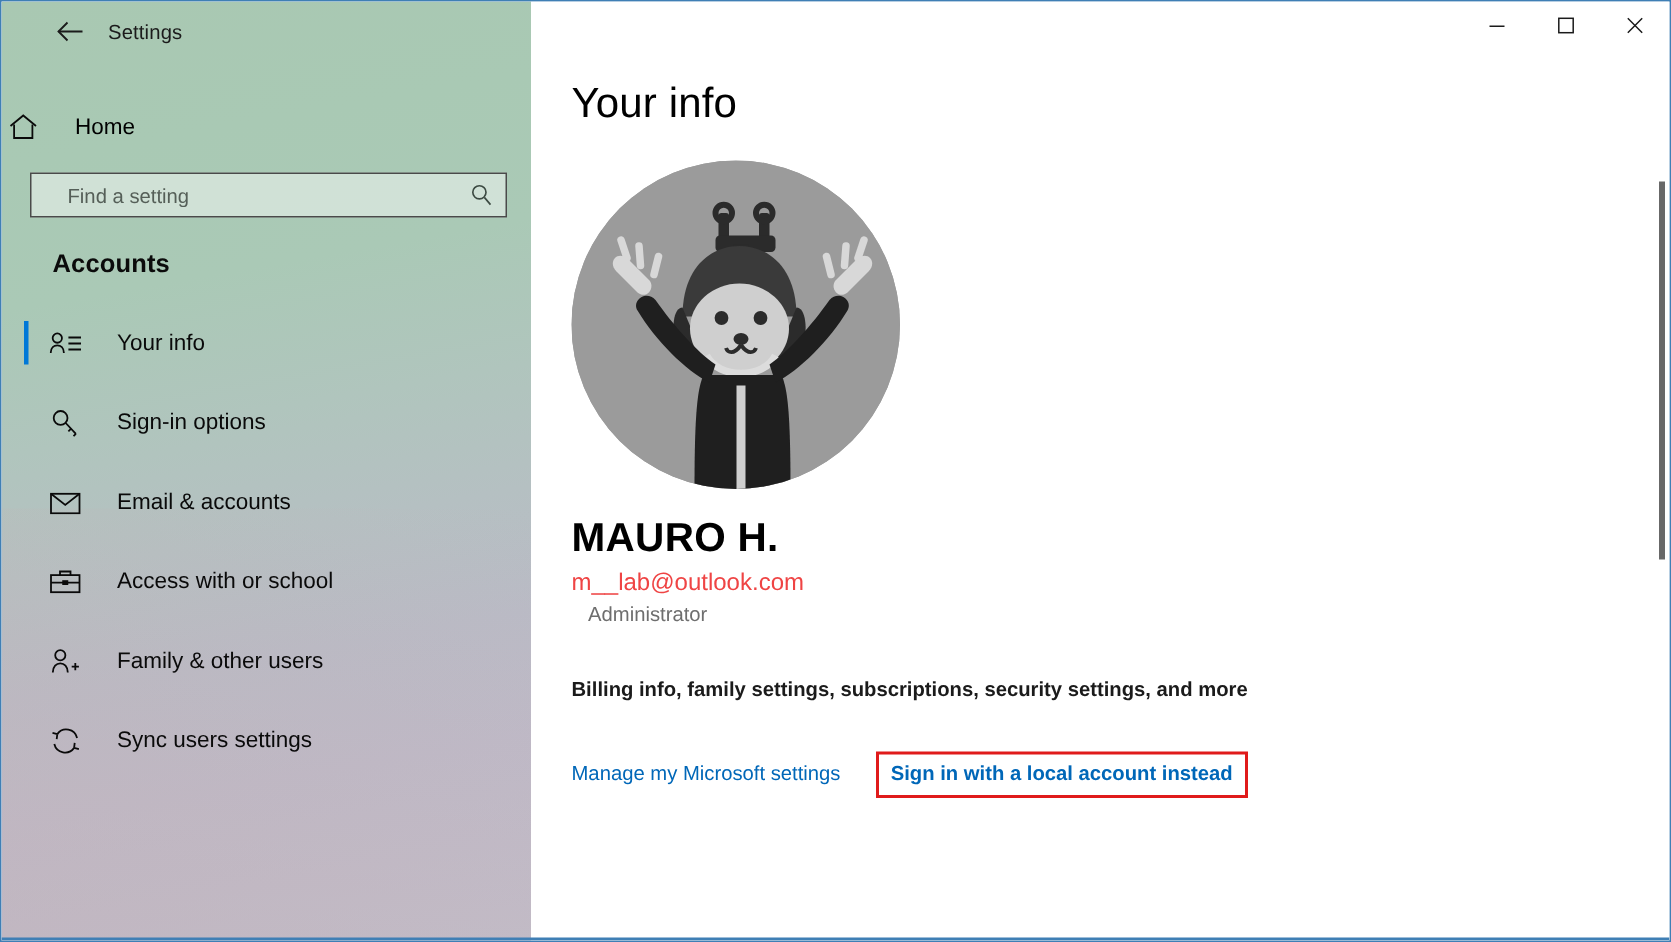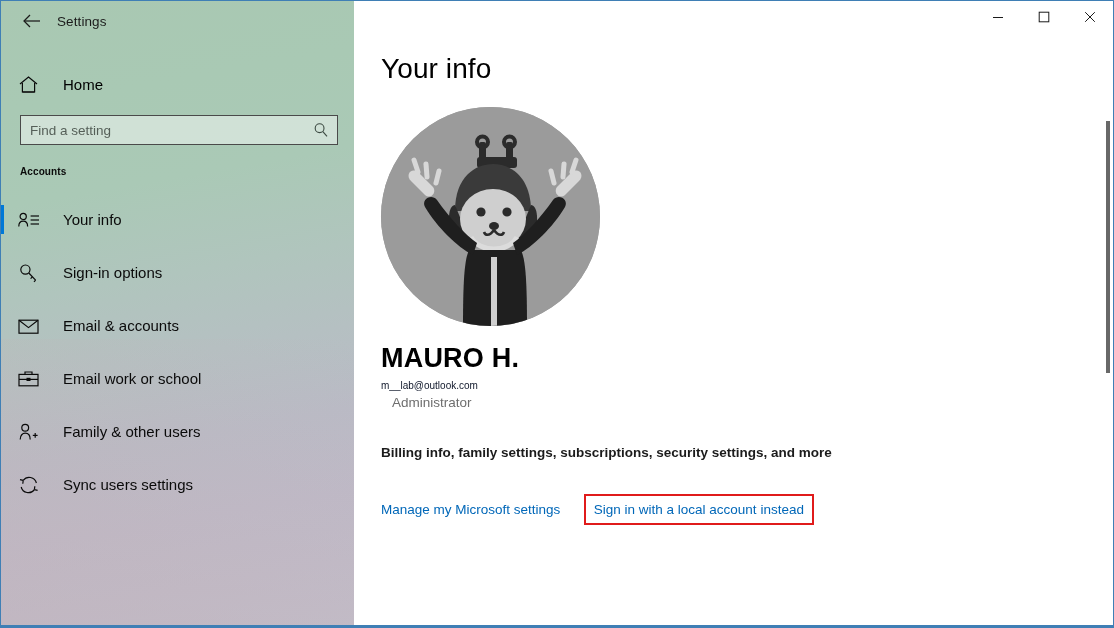--- a/index.html
+++ b/index.html
@@ -45,21 +45,21 @@
   
   #sidebar::after {
     content: "";
     position: absolute;
     left: 0; bottom: 0;
     width: 100%;
     height: 46%;
     background: linear-gradient(200deg, rgba(196,180,180,0) 0%, rgba(198,176,178,0.30) 70%, rgba(196,176,180,0.42) 100%);
     pointer-events: none;
   }
-  #sidebar > * { position: relative; z-index: 2; }
+  #sidebar > * { position: relative; z-index: 2; padding-left: 15px; }
 
   
   #titlebar-left {
     height: 40px;
     display: flex;
     align-items: center;
   }
   #back-button {
     width: 44px;
     height: 32px;
@@ -76,21 +76,21 @@
     color: #1b1b1b;
     letter-spacing: .1px;
   }
 
   
   #home-row {
     display: flex;
     align-items: center;
     height: 40px;
     margin-top: 23px;
-    padding-left: 17px;
+    padding-left: 4px;
     cursor: default;
   }
   #home-row .nav-icon {
     width: 30px;
     display: flex;
     align-items: center;
   }
   #home-label {
     margin-left: 15px;
     font-size: 15px;
@@ -124,21 +124,21 @@
     position: absolute;
     right: 8px;
     top: 50%;
     transform: translateY(-50%);
     display: flex;
   }
 
   
   #category-heading {
     margin: 21px 0 16px 19px;
-    font-size: 10px;
+    font-size: 17px;
     font-weight: bold;
     color: #0b0b0b;
     letter-spacing: .1px;
   }
 
   
   #nav-list { margin-top: 14px; }
   .nav-item {
     position: relative;
     height: 53px;
@@ -216,22 +216,22 @@
 
   #account-name {
     margin: 17px 0 0 27px;
     font-size: 27px;
     font-weight: bold;
     color: #000000;
     letter-spacing: .2px;
   }
   #account-email {
     margin: 6px 0 0 27px;
-    font-size: 10px;
-    color: #0f172a;
+    font-size: 16px;
+    color: #ef4444;
   }
   #account-role {
     margin: 4px 0 0 38px;
     font-size: 13.5px;
     color: #6e6e6e;
   }
 
   #billing-text {
     margin: 35px 0 0 27px;
     font-size: 13.5px;
@@ -252,20 +252,21 @@
     margin: 34px 0 0 19px;
     display: inline-block;
     border: 2px solid #e01b1b;
     padding: 4px 8px 5px 8px;
   }
   #local-account-link {
     font-size: 13.5px;
     color: #0067b8;
     text-decoration: none;
     cursor: default;
+    font-weight: bold;
   }
 
   
   #scrollbar-track {
     position: absolute;
     right: 2px;
     top: 110px;
     width: 8px;
     height: 272px;
   }
@@ -367,21 +368,21 @@
 
       <div class="nav-item">
         <span class="nav-icon">
           <svg width="22" height="18" viewBox="0 0 22 18" fill="none" stroke="#0a0a0a" stroke-width="1.2">
             <rect x="1" y="4.4" width="19" height="11.4"></rect>
             <path d="M7 4.4 V2 H14 V4.4"></path>
             <path d="M1 9.4 H20"></path>
             <rect x="8.5" y="7.8" width="4" height="3.2" fill="#0a0a0a" stroke="none"></rect>
           </svg>
         </span>
-        <span class="nav-label">Email work or school</span>
+        <span class="nav-label">Access with or school</span>
       </div>
 
       <div class="nav-item">
         <span class="nav-icon">
           <svg width="22" height="18" viewBox="0 0 22 18" fill="none" stroke="#0a0a0a" stroke-width="1.2">
             <circle cx="7.2" cy="4.8" r="3.4"></circle>
             <path d="M2.2 16.4 C2.2 12.2 4.6 10.2 7.2 10.2 C9.8 10.2 12.2 12.2 12.2 16.4"></path>
             <path d="M14.8 12.4 H19.6"></path>
             <path d="M17.2 10 V14.8"></path>
           </svg>

